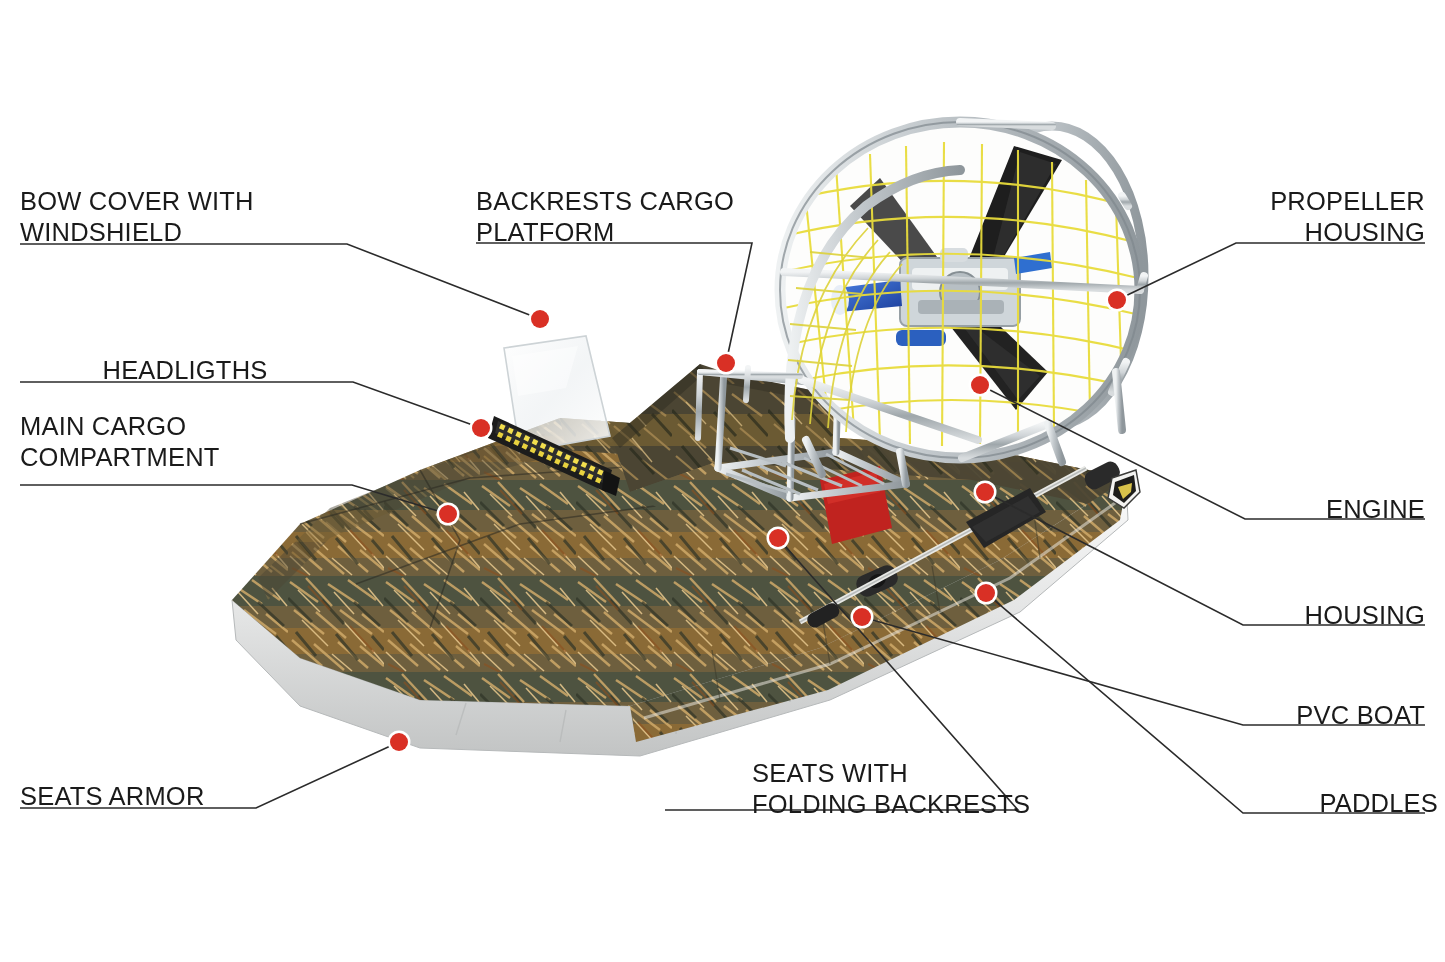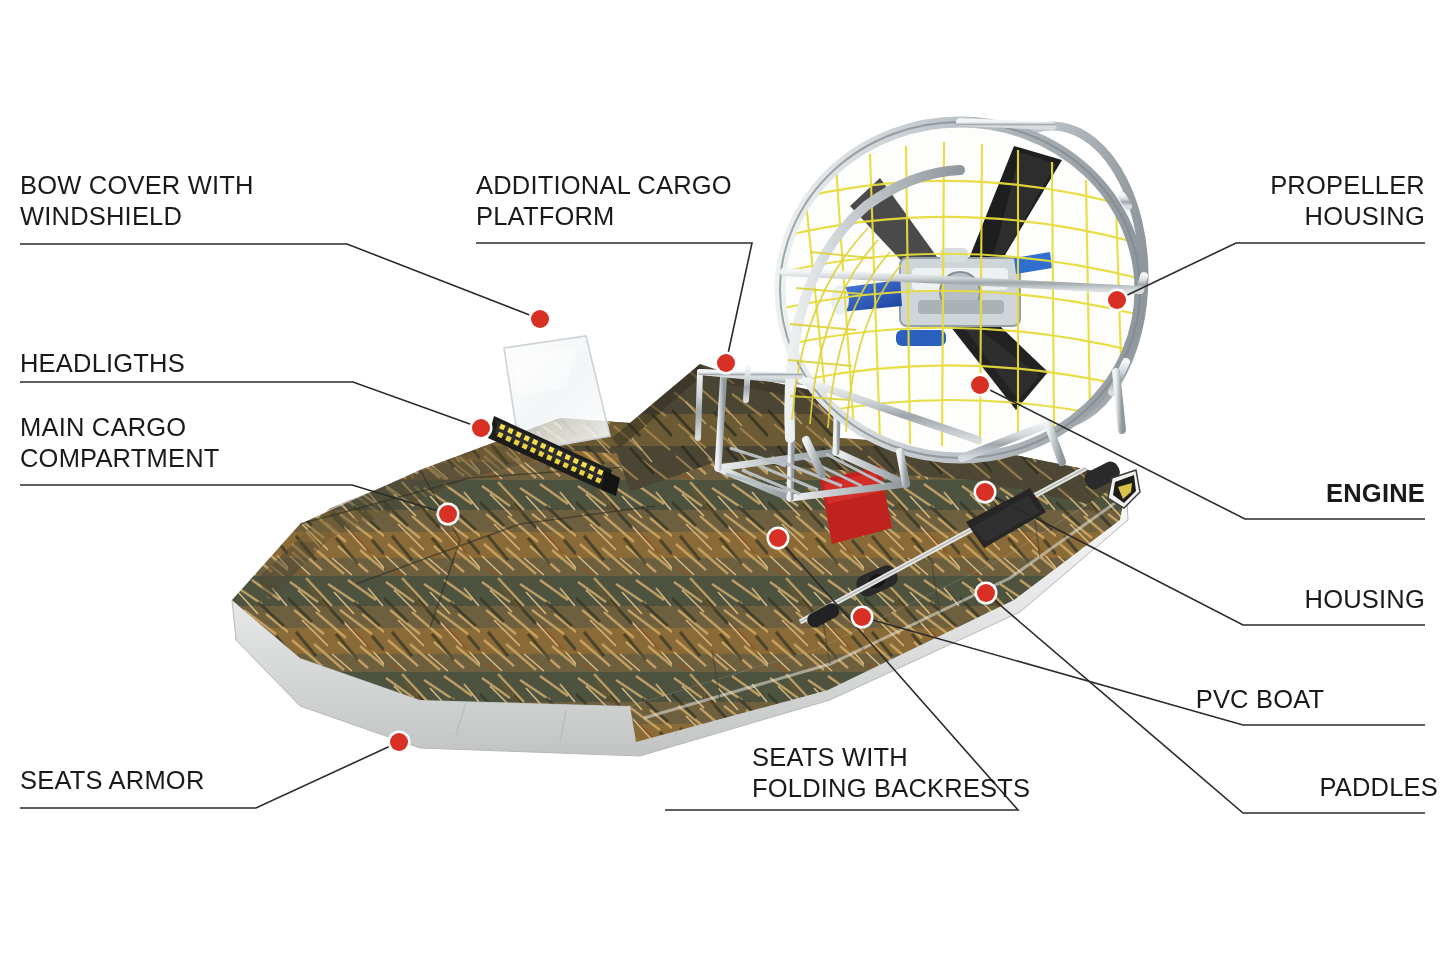--- a/index.html
+++ b/index.html
@@ -2,21 +2,21 @@
 <html><head>
 <meta charset="utf-8">
 <style>
   html,body{margin:0;padding:0;background:#ffffff;}
   body{width:1445px;height:962px;overflow:hidden;
        font-family:"Liberation Sans","DejaVu Sans",sans-serif;}
   #stage{position:relative;width:1445px;height:962px;background:#fff;}
 
   
   .label{position:absolute;font-size:25.5px;line-height:31px;
-         letter-spacing:.2px;color:#1a1a1a;white-space:pre-line;}
+         letter-spacing:.2px;color:#1a1a1a;white-space:pre-line;margin-top:16px;}
   .label.left{text-align:left;}
   .label.right{text-align:right;}
 
   
   #leaders,#art{position:absolute;left:0;top:0;width:1445px;height:962px;}
   #leaders{pointer-events:none;}
   .lead{fill:none;stroke:#2b2b2b;stroke-width:1.6;}
   .dot-outer{fill:#ffffff;}
   .dot-inner{fill:#d93025;}
 </style>
@@ -365,28 +365,28 @@
       <circle cx="862" cy="617" r="11.5" class="dot-outer" fill="#ffffff"></circle>
       <circle cx="862" cy="617" r="9" class="dot-inner" fill="#d93025"></circle>
       <polyline points="1425,813 1243,813 986,593" class="lead" stroke="#2b2b2b"></polyline>
       <circle cx="986" cy="593" r="11.5" class="dot-outer" fill="#ffffff"></circle>
       <circle cx="986" cy="593" r="9" class="dot-inner" fill="#d93025"></circle>
     </svg>
 
   <div id="labels">
       <div class="label left" style="left: 20px; top: 170px; width: 330px;">BOW COVER WITH
 WINDSHIELD</div>
-      <div class="label left" style="left: 20px; top: 348px; width: 330px;">HEADLIGTHS</div>
-      <div class="label left" style="left: 20px; top: 412px; width: 330px;">MAIN CARGO
+      <div class="label left" style="left: 20px; top: 339px; width: 330px; text-align: center;">HEADLIGTHS</div>
+      <div class="label left" style="left: 20px; top: 395px; width: 330px;">MAIN CARGO
 COMPARTMENT</div>
       <div class="label left" style="left: 20px; top: 765px; width: 330px;">SEATS ARMOR</div>
-      <div class="label left" style="left: 476px; top: 170px; width: 330px;">ADDITIONAL CARGO
+      <div class="label left" style="left: 476px; top: 170px; width: 330px;">BACKRESTS CARGO
 PLATFORM</div>
       <div class="label left" style="left: 752px; top: 742px; width: 340px;">SEATS WITH
 FOLDING BACKRESTS</div>
       <div class="label right" style="left: 1095px; top: 170px; width: 330px; text-align: right;">PROPELLER
 HOUSING</div>
-      <div class="label right" style="left: 1095px; top: 478px; width: 330px; font-weight: bold;">ENGINE</div>
+      <div class="label right" style="left: 1095px; top: 478px; width: 330px;">ENGINE</div>
       <div class="label right" style="left: 1095px; top: 584px; width: 330px;">HOUSING</div>
-      <div class="label right" style="left: 1095px; top: 684px; width: 330px; text-align: center;">PVC BOAT</div>
+      <div class="label right" style="left: 1095px; top: 684px; width: 330px;">PVC BOAT</div>
       <div class="label right" style="left: 1108px; top: 772px; width: 330px;">PADDLES</div>
     </div>
 </div>
 
 </body></html>

